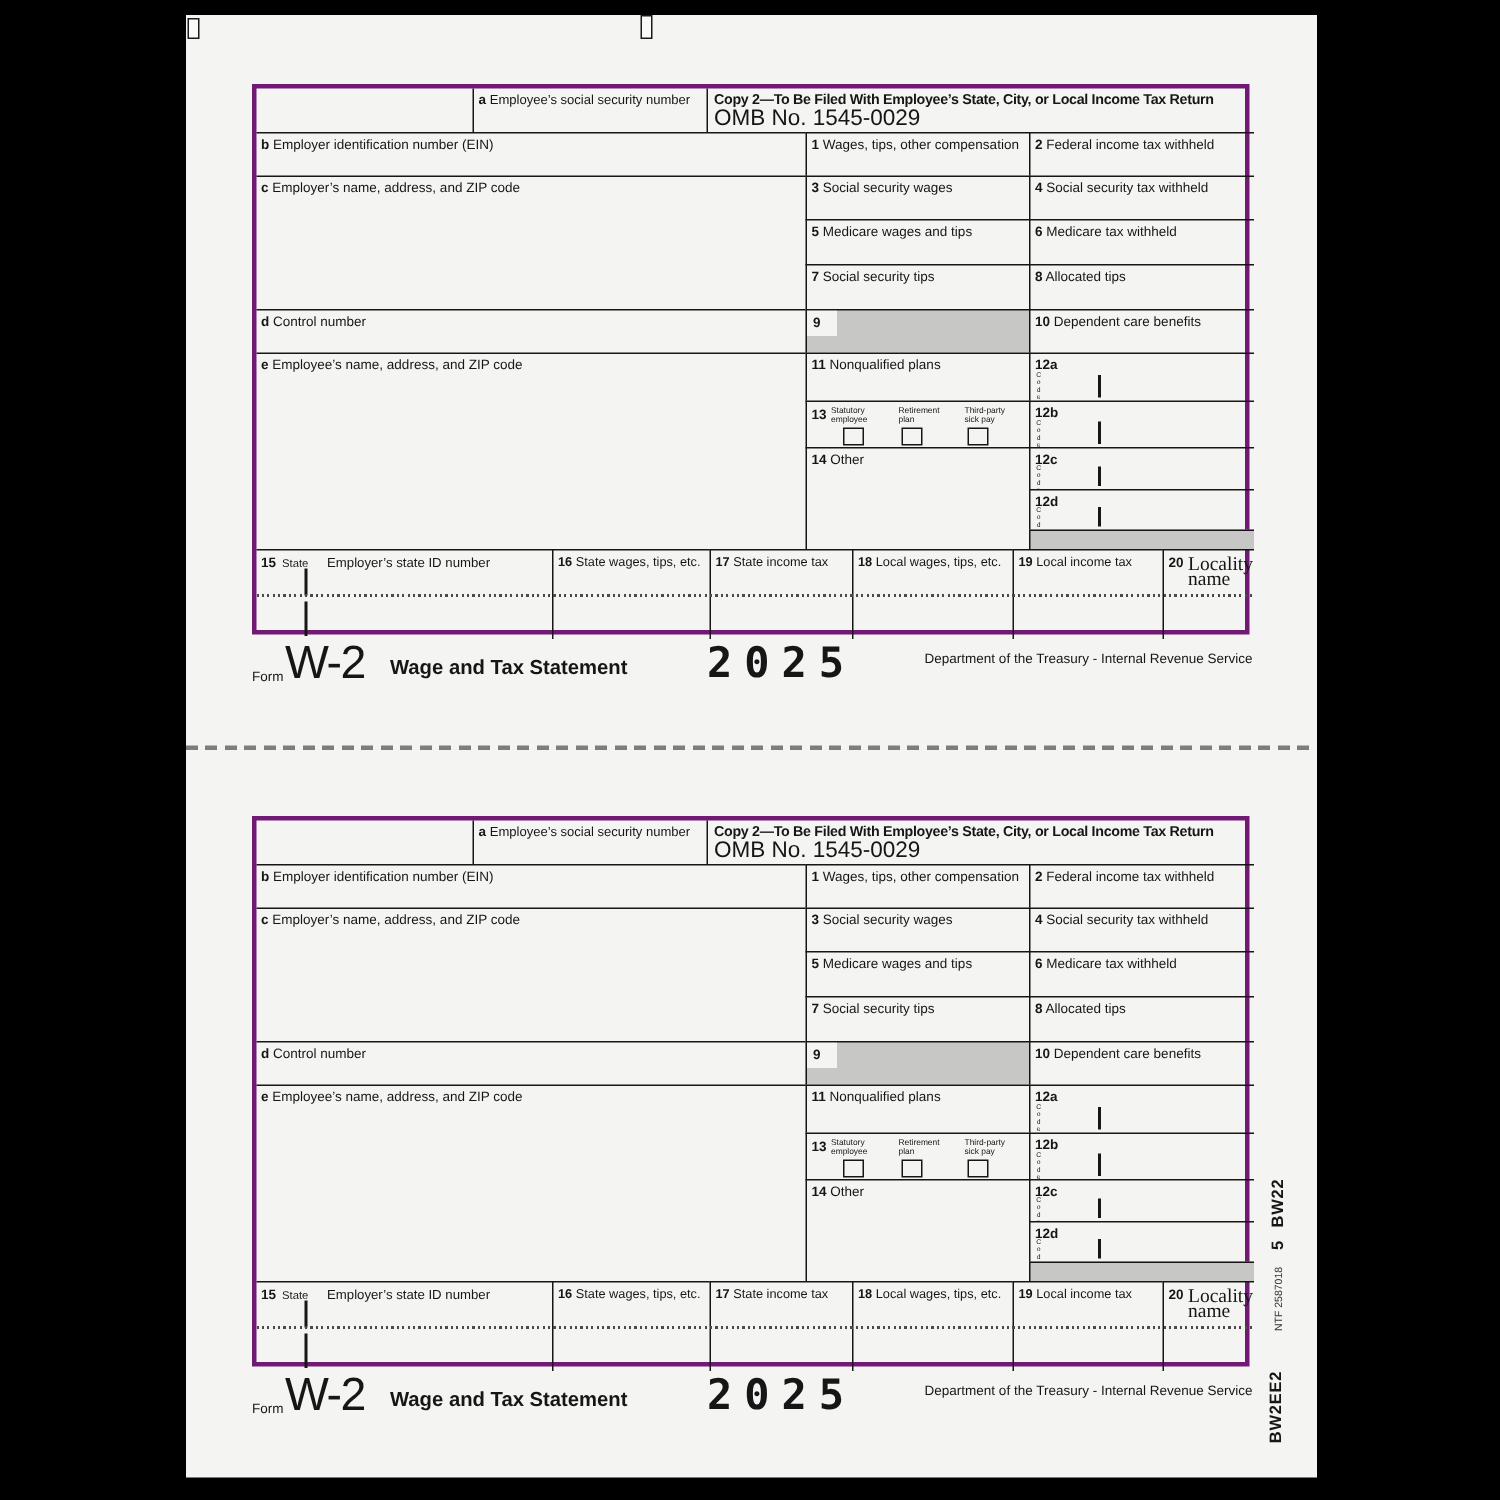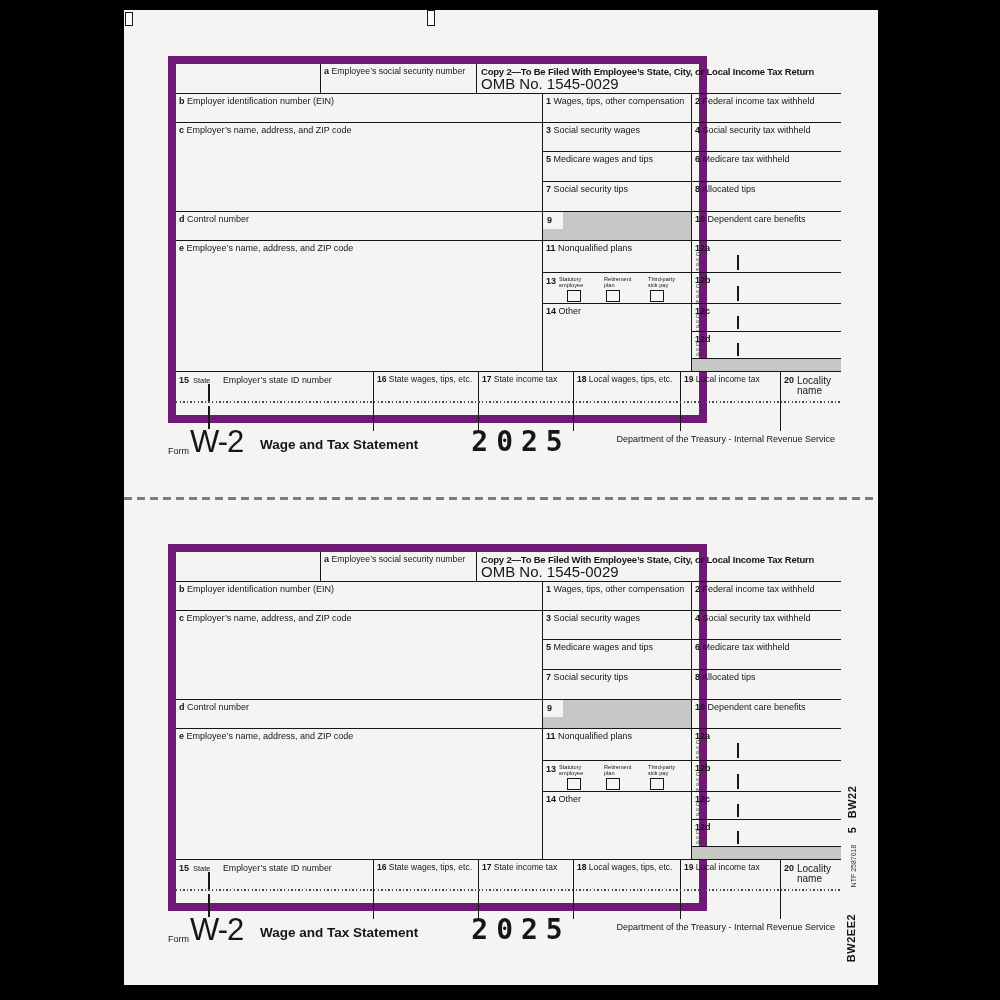--- a/index.html
+++ b/index.html
@@ -7,42 +7,42 @@
        font-family:"Liberation Sans","DejaVu Sans",sans-serif;color:#161616;}
   .paper{position:absolute;left:124px;top:10px;width:754px;height:975px;background:#f4f4f2;}
   .reg-mark{position:absolute;box-sizing:border-box;border:1.5px solid #1a1a1a;background:#fafaf8;}
   .mark1{left:1px;top:2px;width:8px;height:14px;}
   .mark2{left:303px;top:0px;width:8px;height:16px;}
   .page-divider{position:absolute;left:0;top:487px;width:754px;height:2.5px;
     background:repeating-linear-gradient(90deg,#7d7d7d 0 8px,rgba(0,0,0,0) 8px 13px);}
   .form-slot{position:absolute;left:44px;width:672px;height:412px;}
   .slot-1{top:46px;} .slot-2{top:534px;}
 
-  .w2-table{position:absolute;left:0;top:0;width:539px;height:367px;box-sizing:border-box;
-    border:8px solid #701a75;}
+  .w2-table{position:absolute;left:0;top:0;width:665px;height:367px;box-sizing:border-box;
+    border:3px solid #701a75;}
   .cell{position:absolute;box-sizing:border-box;font-size:9px;line-height:10px;overflow:hidden;}
   .bt{border-top:1.5px solid #161616;} .bl{border-left:1.5px solid #161616;}
   .pad{padding:2px 2px 0 3px;}
   .num{font-weight:bold;} .ltr{font-weight:bold;}
   .shade{background:#c7c7c5;}
   .copy-title{font-weight:bold;font-size:9.5px;letter-spacing:-0.2px;white-space:nowrap;padding:3px 0 0 4px;}
   .omb{font-size:15px;padding:2px 0 0 4px;}
   .ssn-lbl{font-size:8.7px;}
   .small2line{font-size:5.6px;line-height:6px;position:absolute;}
   .cbox{position:absolute;width:14px;height:12px;box-sizing:border-box;border:1.5px solid #161616;}
   .code-vert{position:absolute;left:3px;top:11px;font-size:4.5px;line-height:4px;
     writing-mode:vertical-rl;text-orientation:upright;letter-spacing:0;}
   .tick12{position:absolute;left:45px;bottom:2px;width:1.5px;height:15px;background:#161616;}
   .dotline{position:absolute;left:0;top:337px;width:665px;height:1.5px;z-index:3;
     background:repeating-linear-gradient(90deg,#4a4a4a 0 1.4px,rgba(0,0,0,0) 1.4px 3.6px);}
   .tickA{position:absolute;left:32px;top:12px;width:1.5px;height:18px;background:#161616;}
   .tickB{position:absolute;left:32px;top:34px;width:1.5px;height:23px;background:#161616;}
   .state-small{font-size:7.5px;position:absolute;left:17px;top:4px;}
   .state-id{font-size:8.8px;position:absolute;left:47px;top:3px;}
-  .loc-small{font-size:10px;position:absolute;left:16px;top:4px;}
+  .loc-small{font-size:13px;position:absolute;left:16px;top:4px;font-family:Liberation Serif, serif;}
   .notch9{position:absolute;left:0;top:0;width:20px;height:17px;background:#f4f4f2;}
 
   .footer-form-word{position:absolute;left:0px;top:390px;font-size:9px;}
   .footer-number{position:absolute;left:22px;top:370px;font-size:31px;line-height:31px;
     font-weight:normal;letter-spacing:-1px;}
   .footer-title{position:absolute;left:92px;top:381px;font-size:13.5px;font-weight:bold;}
   .footer-year{position:absolute;left:283px;top:371px;width:140px;text-align:center;
     font-family:"DejaVu Sans Mono",monospace;font-weight:bold;font-size:28px;line-height:30px;
     letter-spacing:8px;}
   .footer-dept{position:absolute;right:5px;top:378px;font-size:9px;text-align:right;}

